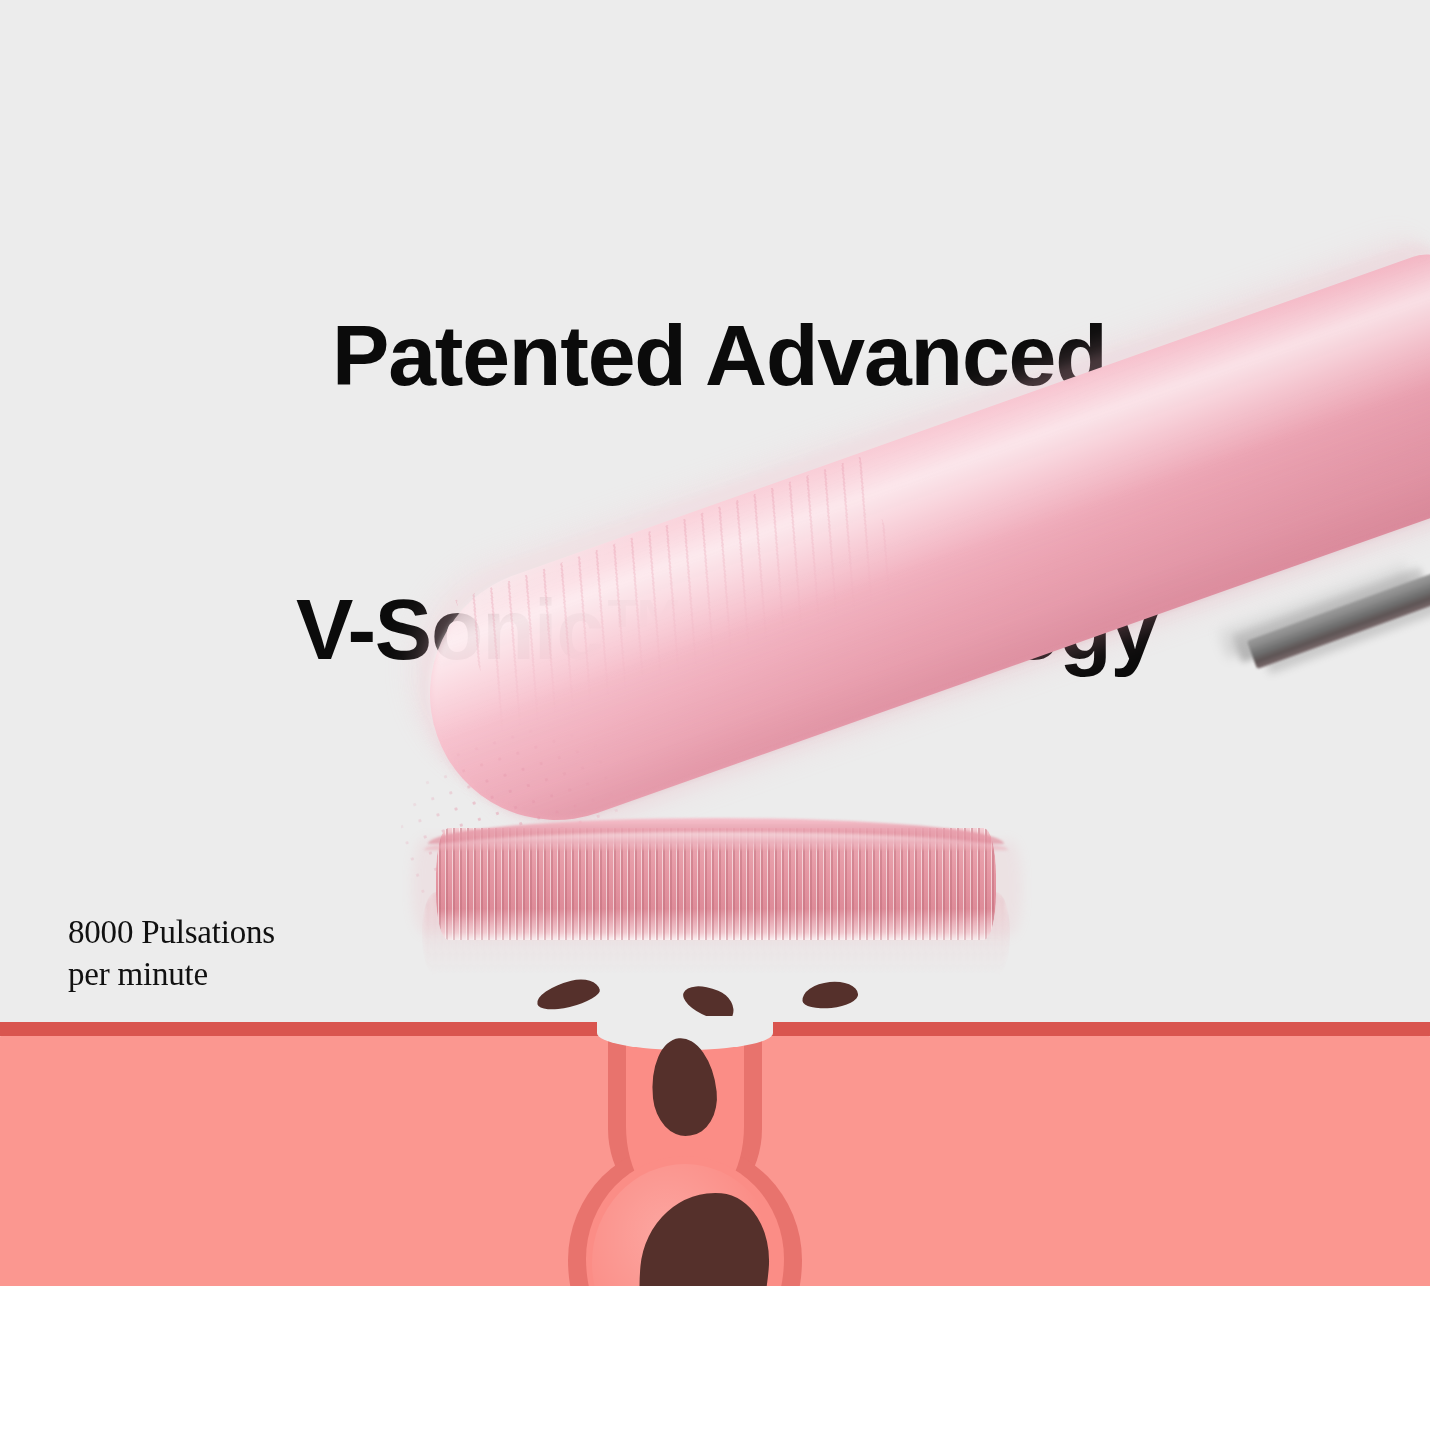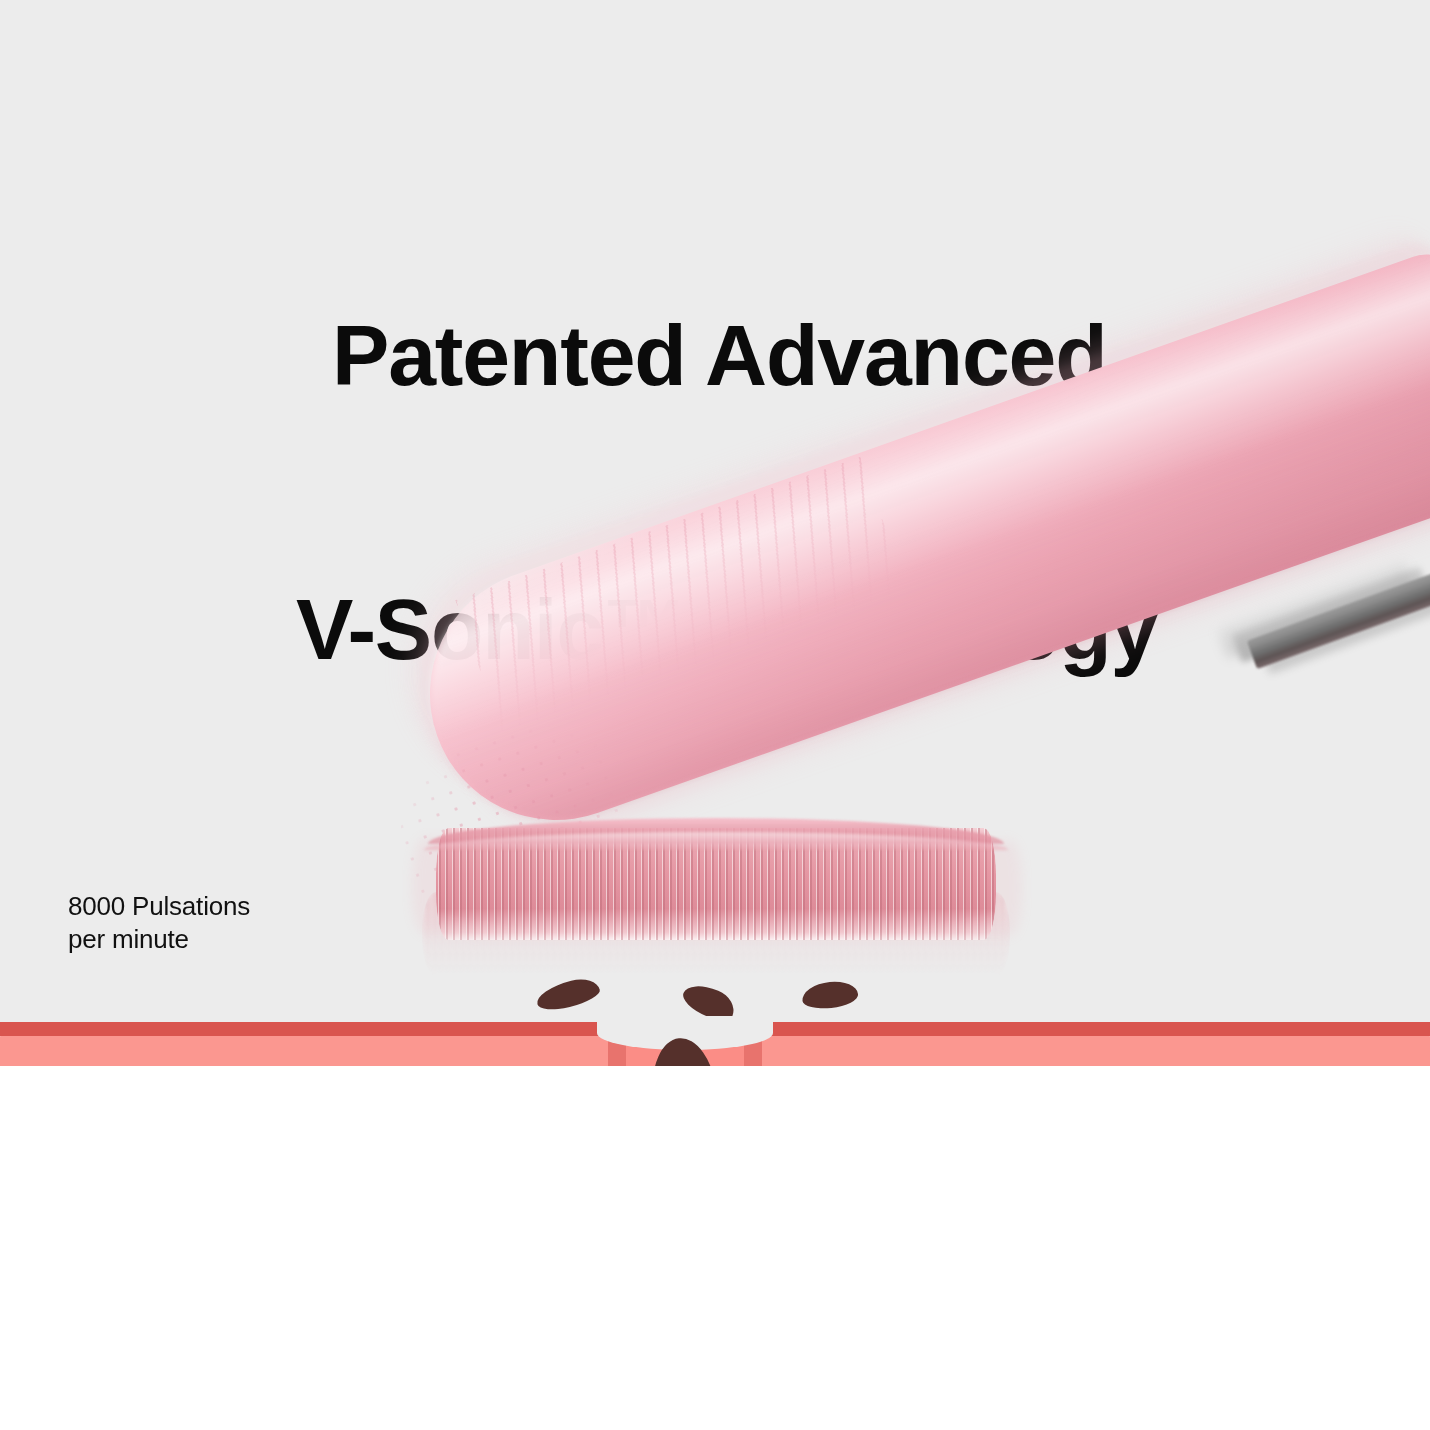--- a/index.html
+++ b/index.html
@@ -4,21 +4,21 @@
 <title>V-Sonic Technology Infographic</title>
 <style>
   html, body {
     margin: 0;
     padding: 0;
     background: #ffffff;
   }
   #stage {
     position: relative;
     width: 1430px;
-    height: 1066px;
+    height: 1286px;
     background: #ececec;
     overflow: hidden;
     font-family: "Liberation Sans", "DejaVu Sans", sans-serif;
     -webkit-font-smoothing: antialiased;
   }
 
   
   #headline {
     position: absolute;
     left: 296px;
@@ -36,24 +36,25 @@
 
   
   .caption {
     position: absolute;
     color: #111111;
     line-height: 1.26;
     white-space: pre-line;
   }
   #caption-left {
     left: 68px;
-    top: 890px;
-    font-size: 26px;
+    top: 912px;
+    font-size: 33px;
     font-weight: 400;
     letter-spacing: -0.2px;
+    font-family: Liberation Serif, serif;
   }
   #caption-right {
     left: 1040px;
     top: 896px;
     font-size: 33px;
     font-weight: 300;
     letter-spacing: 0.1px;
   }
 
   

